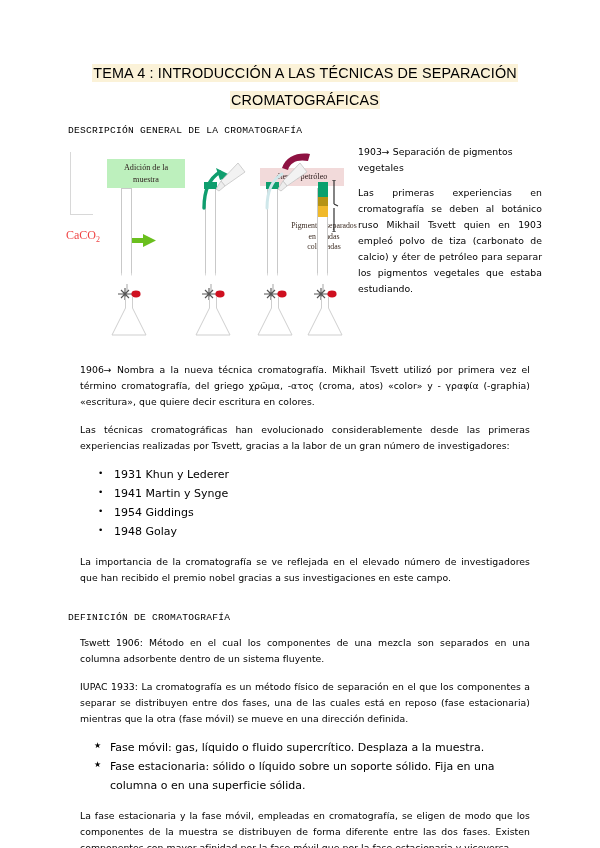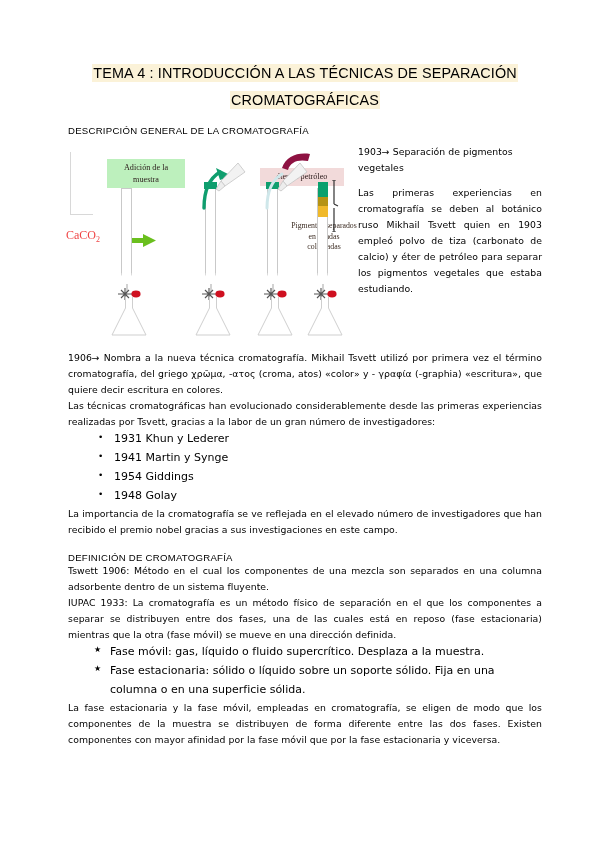--- a/index.html
+++ b/index.html
@@ -33,33 +33,33 @@
     background:#fbf2d8;
     box-decoration-break:clone;
     -webkit-box-decoration-break:clone;
     padding:1px 1px;
   }
   .title-row{margin:0;}
   .title-row.l2{margin-top:4px;}
 
   
   .sec-head{
-    font-family:Liberation Sans, sans-serif;
+    font-family:Liberation Mono, monospace;
     font-size:9.6px;
     letter-spacing:.25px;
     margin:0;
   }
 
   
   .body-txt{
     font-family:"DejaVu Sans","Liberation Sans",sans-serif;
     font-size:9.3px;
     line-height:1.72;
     text-align:justify;
-    margin:0;
+    margin:12px;
     letter-spacing:.05px;
   }
   .body-txt.nj{text-align:left;}
 
   
   .two-col{
     position:relative;
     margin-top:14px;
     height:190px;
   }

